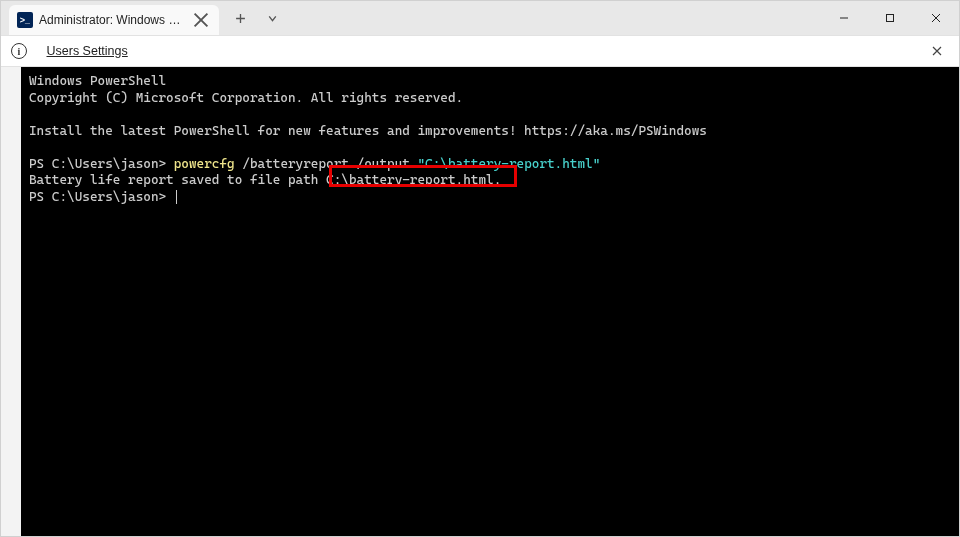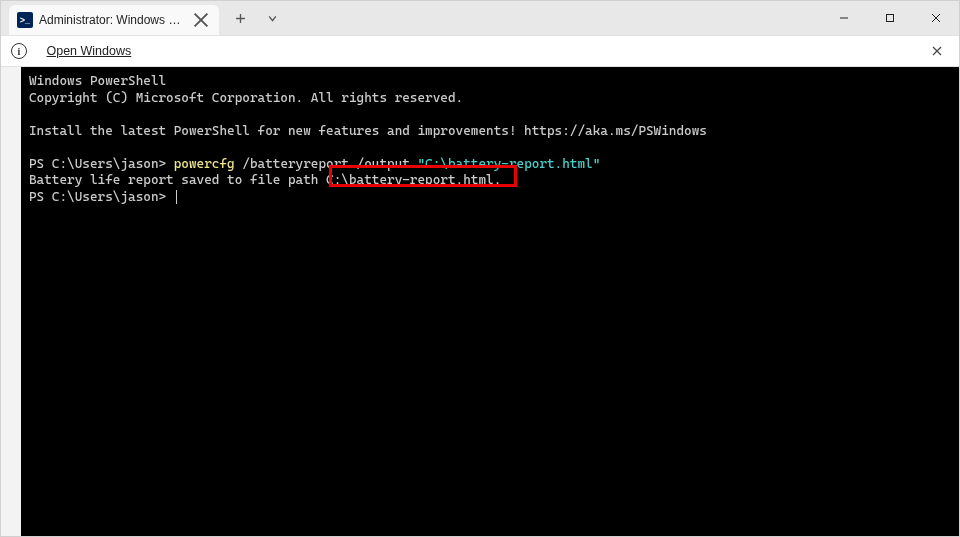--- a/index.html
+++ b/index.html
@@ -151,21 +151,21 @@
         <svg viewBox="0 0 10 10">
             <path d="M1 1 L9 9 M9 1 L1 9" stroke="#222" stroke-width="1"></path>
           </svg>
       </div>
     </div>
   </div>
 
   <div class="infobar">
     <span class="info-icon">i</span>
     <span>&nbsp;</span>
-    <span class="link">Open Windows</span>
+    <span class="link">Users Settings</span>
     <span class="dismiss">
       <svg viewBox="0 0 10 10" width="10" height="10">
           <path d="M1 1 L9 9 M9 1 L1 9" stroke="#444" stroke-width="1.2" fill="none"></path>
         </svg>
     </span>
   </div>
 
   <div class="terminal"><span>Windows PowerShell</span>
 <span>Copyright (C) Microsoft Corporation. All rights reserved.</span>
 <span> </span>

